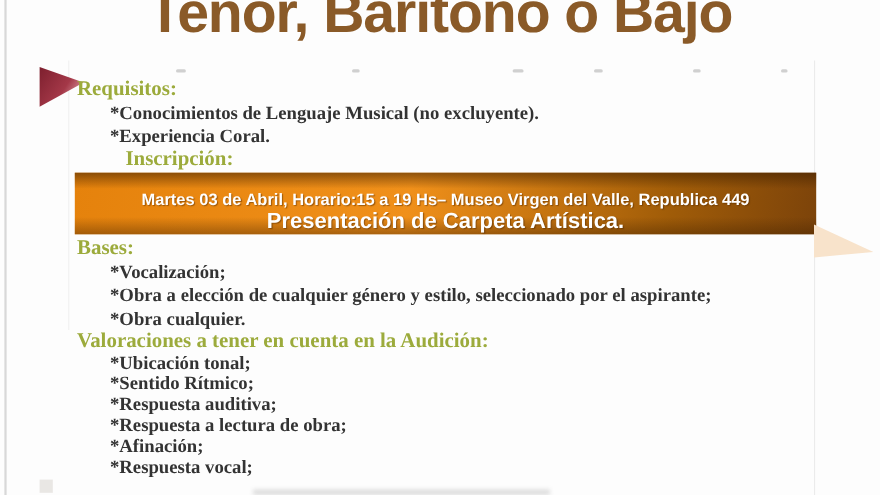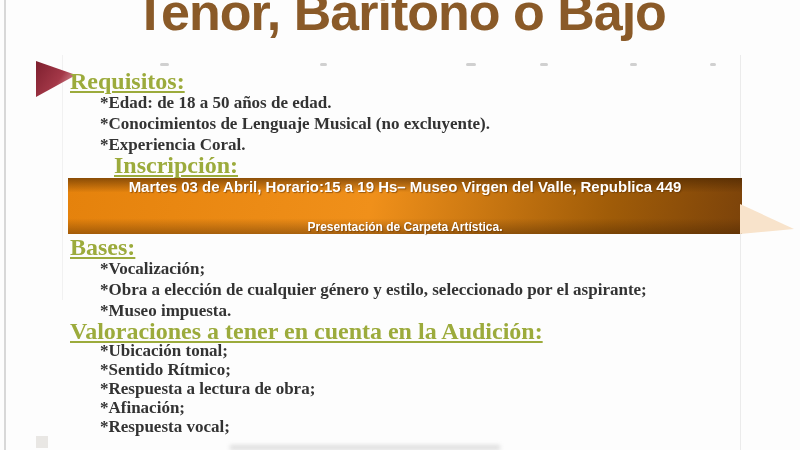--- a/index.html
+++ b/index.html
@@ -57,24 +57,23 @@
     opacity: .45; border-radius: 2px; filter: blur(0.6px);
   }
   .ghost-row i:nth-child(1) { left: 90px;  width: 9px; }
   .ghost-row i:nth-child(2) { left: 250px; width: 7px; }
   .ghost-row i:nth-child(3) { left: 396px; width: 10px; }
   .ghost-row i:nth-child(4) { left: 470px; width: 8px; }
   .ghost-row i:nth-child(5) { left: 560px; width: 7px; }
   .ghost-row i:nth-child(6) { left: 640px; width: 6px; }
 
   .heading {
-    font-size: 24px;
+    font-size: 19px;
     font-weight: bold;
     color: #9cab3c;
-    text-decoration: underline;
     line-height: 22px;
   }
   .heading.tight { line-height: 21px; margin-left: 44px; }
   .heading.valor { line-height: 20px; }
   .bullet {
     font-size: 17px;
     font-weight: bold;
     color: #333333;
     line-height: 21px;
     padding-left: 30px;
@@ -82,35 +81,35 @@
   }
   .bullet.small { line-height: 19px; }
 
   .banner {
     margin-left: -2px;
     margin-top: 2px;
     width: 674px;
     height: 56px;
     display: flex;
     flex-direction: column;
-    justify-content: space-between;
+    justify-content: flex-end;
     align-items: center;
     background:
       linear-gradient(to bottom, rgba(62,31,0,.55) 0%, rgba(62,31,0,0) 26%, rgba(62,31,0,0) 72%, rgba(62,31,0,.40) 100%),
       linear-gradient(100deg, #e5820c 0%, #f0901a 45%, #a05c08 80%, #7c430a 100%);
   }
   .banner-line {
     font-family: "Liberation Sans", sans-serif;
     font-weight: bold;
     font-size: 15px;
     color: #ffffff;
     text-shadow: 1px 1px 1px rgba(90,45,0,.55);
     white-space: nowrap;
   }
-  .banner-line.l2 { font-size: 12px; }
+  .banner-line.l2 { font-size: 20px; }
 
   .sec-bases { margin-top: 2px; }
 
   
   .pale-arrow { position: absolute; left: 740px; top: 200px; width: 56px; height: 36px; }
 
   
   .bottom-smear {
     position: absolute; left: 230px; top: 445px; width: 270px; height: 5px;
     background: #b5b5b5; opacity: .45; filter: blur(2px);
@@ -148,39 +147,39 @@
     <div class="ghost-row">
       <i></i>
         <i></i>
         <i></i>
         <i></i>
         <i></i>
         <i></i>
     </div>
 
     <div class="heading">Requisitos:</div>
-    <div class="bullet">*Edad: de 18 a 50 años de edad.</div>
     <div class="bullet">*Conocimientos de Lenguaje Musical (no excluyente).</div>
     <div class="bullet">*Experiencia Coral.</div>
 
     <div class="heading tight">Inscripción:</div>
 
     <div class="banner">
       <div class="banner-line">Martes 03 de Abril, Horario:15 a 19 Hs– Museo Virgen del Valle, Republica 449</div>
       <div class="banner-line l2">Presentación de Carpeta Artística.</div>
     </div>
 
     <div class="heading sec-bases">Bases:</div>
     <div class="bullet">*Vocalización;</div>
     <div class="bullet">*Obra a elección de cualquier género y estilo, seleccionado por el aspirante;</div>
-    <div class="bullet">*Museo impuesta.</div>
+    <div class="bullet">*Obra cualquier.</div>
 
     <div class="heading valor">Valoraciones a tener en cuenta en la Audición:</div>
     <div class="bullet small">*Ubicación tonal;</div>
     <div class="bullet small">*Sentido Rítmico;</div>
+    <div class="bullet small">*Respuesta auditiva;</div>
     <div class="bullet small">*Respuesta a lectura de obra;</div>
     <div class="bullet small">*Afinación;</div>
     <div class="bullet small">*Respuesta vocal;</div>
   </div>
 
   <svg class="pale-arrow" viewBox="0 0 56 36">
     <polygon points="0,4 54,29 0,34" fill="#f8e3cb"></polygon>
   </svg>
 
   <div class="bottom-smear"></div>

